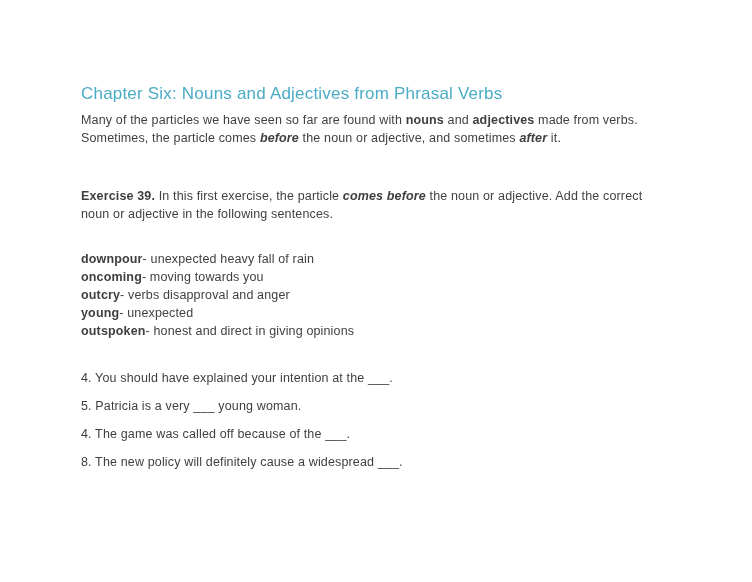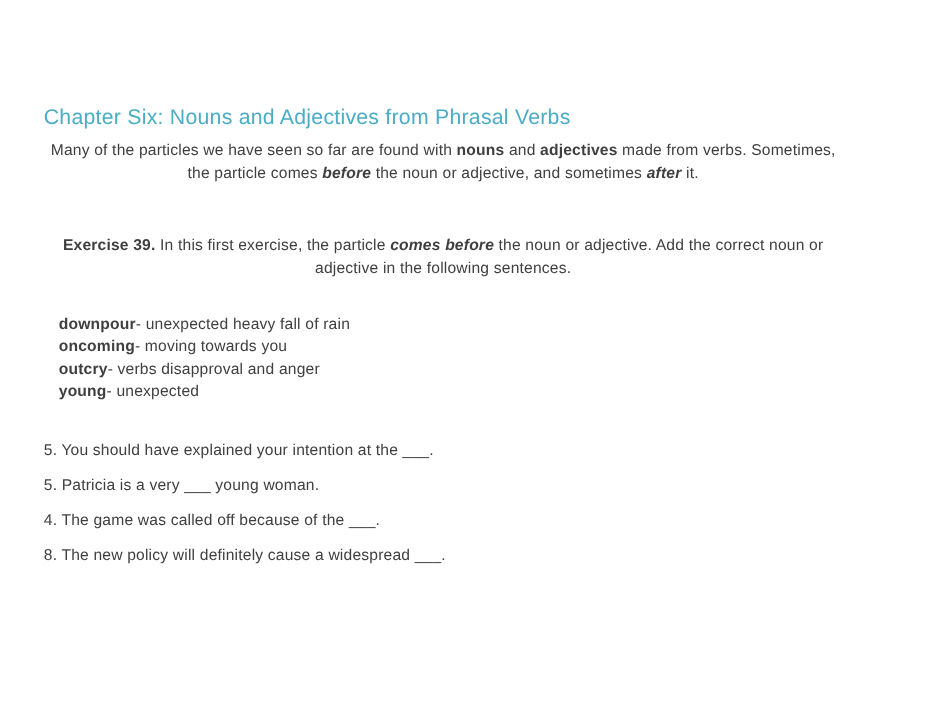--- a/index.html
+++ b/index.html
@@ -8,47 +8,46 @@
     background: #ffffff;
   }
   .page {
     position: relative;
     width: 752px;
     height: 582px;
     box-sizing: border-box;
     background: #ffffff;
     font-family: "Liberation Sans", sans-serif;
     color: #3f3f3f;
-    padding: 84px 78px 0 35px;
+    padding: 84px 78px 0 81px;
     overflow: hidden;
   }
   .page-title {
     margin: 0 0 7px 0;
     font-size: 17px;
     font-weight: 400;
     letter-spacing: 0.2px;
     color: #4BACC6;
   }
   .body-par {
     margin: 0;
     font-size: 12.5px;
     line-height: 18px;
     letter-spacing: 0.15px;
-    text-align: center;
   }
   .intro { margin-bottom: 12px; }
   .example-line {
     margin: 0 0 11px 45px;
     font-size: 12.5px;
     line-height: 16px;
     font-style: italic;
     letter-spacing: 0.15px;
   }
   .exercise-par { margin-top: 40px; }
-  .vocab-block { margin-top: 27px; margin-left: 12px; }
+  .vocab-block { margin-top: 27px; }
   .vocab-line {
     margin: 0;
     font-size: 12.5px;
     line-height: 18px;
     letter-spacing: 0.15px;
   }
   .vocab-word { font-weight: 700; }
   .sentence-block { margin-top: 30px; }
   .sentence-line {
     margin: 0 0 12px 0;
@@ -69,22 +68,23 @@
   <div>
   </div>
 
   <p class="body-par exercise-par"><span style="font-weight: 700;">Exercise 39.</span><span> In this first exercise, the particle </span><span style="font-weight: 700; font-style: italic;">comes before</span><span> the noun or adjective. Add the correct noun or adjective in the following sentences.</span></p>
 
   <div class="vocab-block">
     <p class="vocab-line"><span class="vocab-word">downpour</span><span>- unexpected heavy fall of rain</span></p>
     <p class="vocab-line"><span class="vocab-word">oncoming</span><span>- moving towards you</span></p>
     <p class="vocab-line"><span class="vocab-word">outcry</span><span>- verbs disapproval and anger</span></p>
     <p class="vocab-line"><span class="vocab-word">young</span><span>- unexpected</span></p>
+    <p class="vocab-line"><span class="vocab-word">outspoken</span><span>- honest and direct in giving opinions</span></p>
   </div>
 
   <div class="sentence-block">
-    <p class="sentence-line">5. You should have explained your intention at the ___.</p>
+    <p class="sentence-line">4. You should have explained your intention at the ___.</p>
     <p class="sentence-line">5. Patricia is a very ___ young woman.</p>
     <p class="sentence-line">4. The game was called off because of the ___.</p>
     <p class="sentence-line">8. The new policy will definitely cause a widespread ___.</p>
   </div>
 
 </div>
 
 </body></html>

